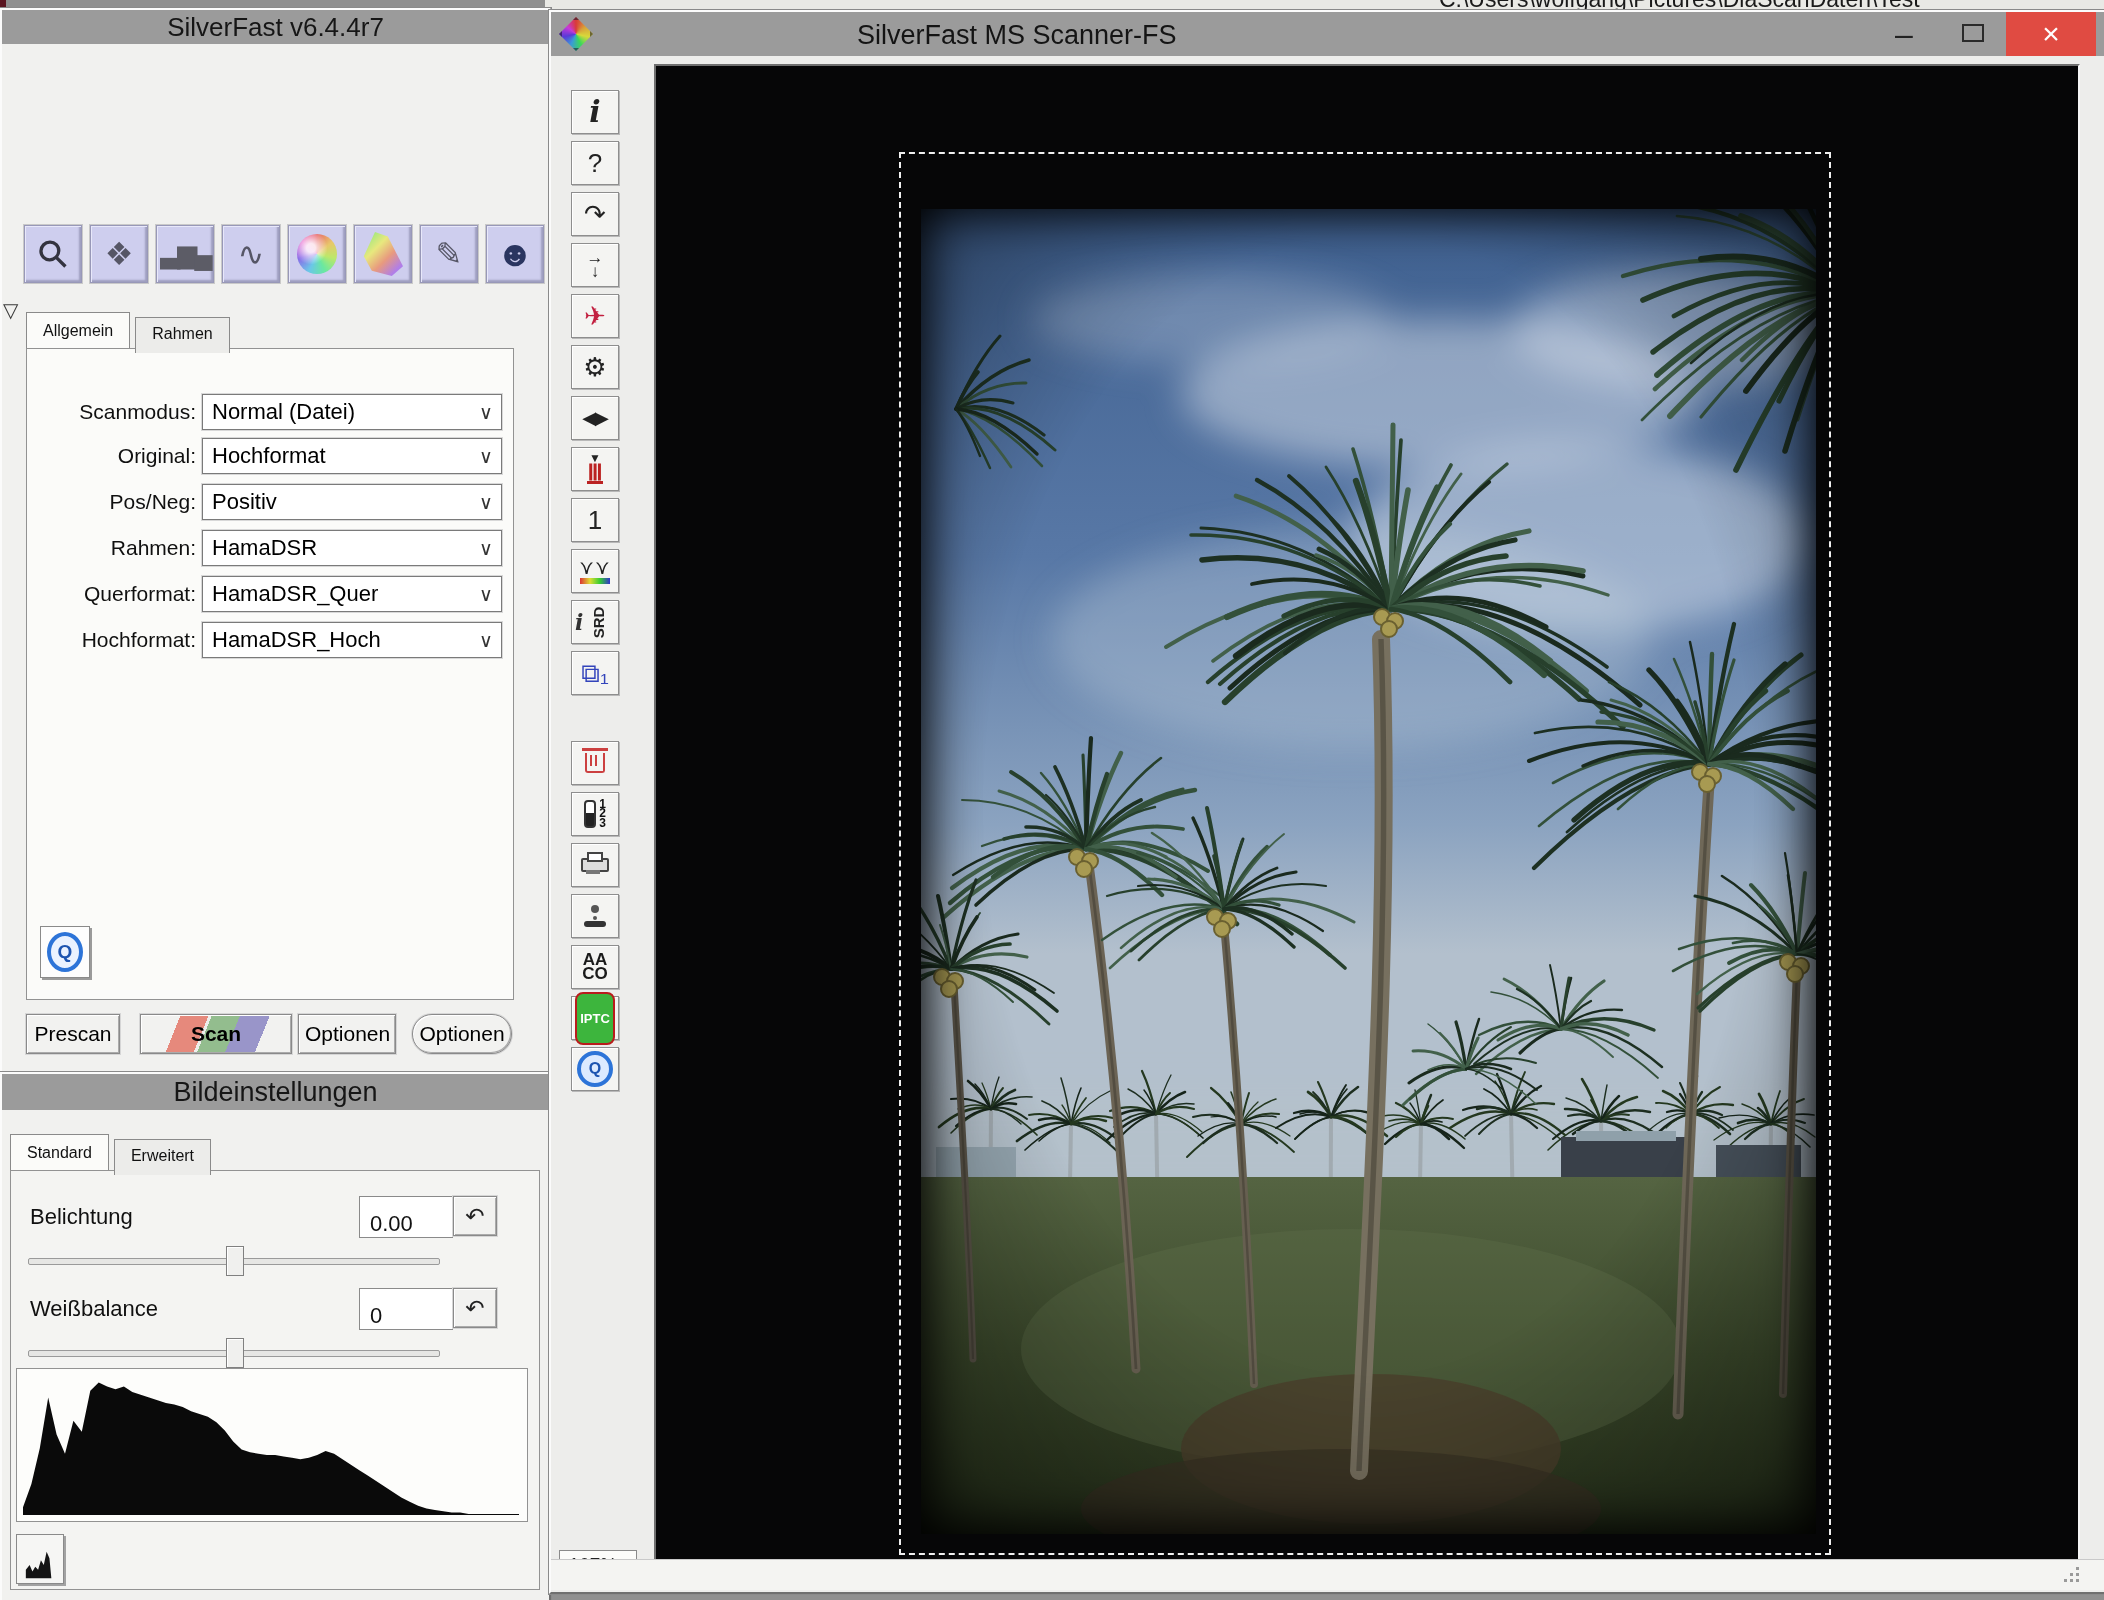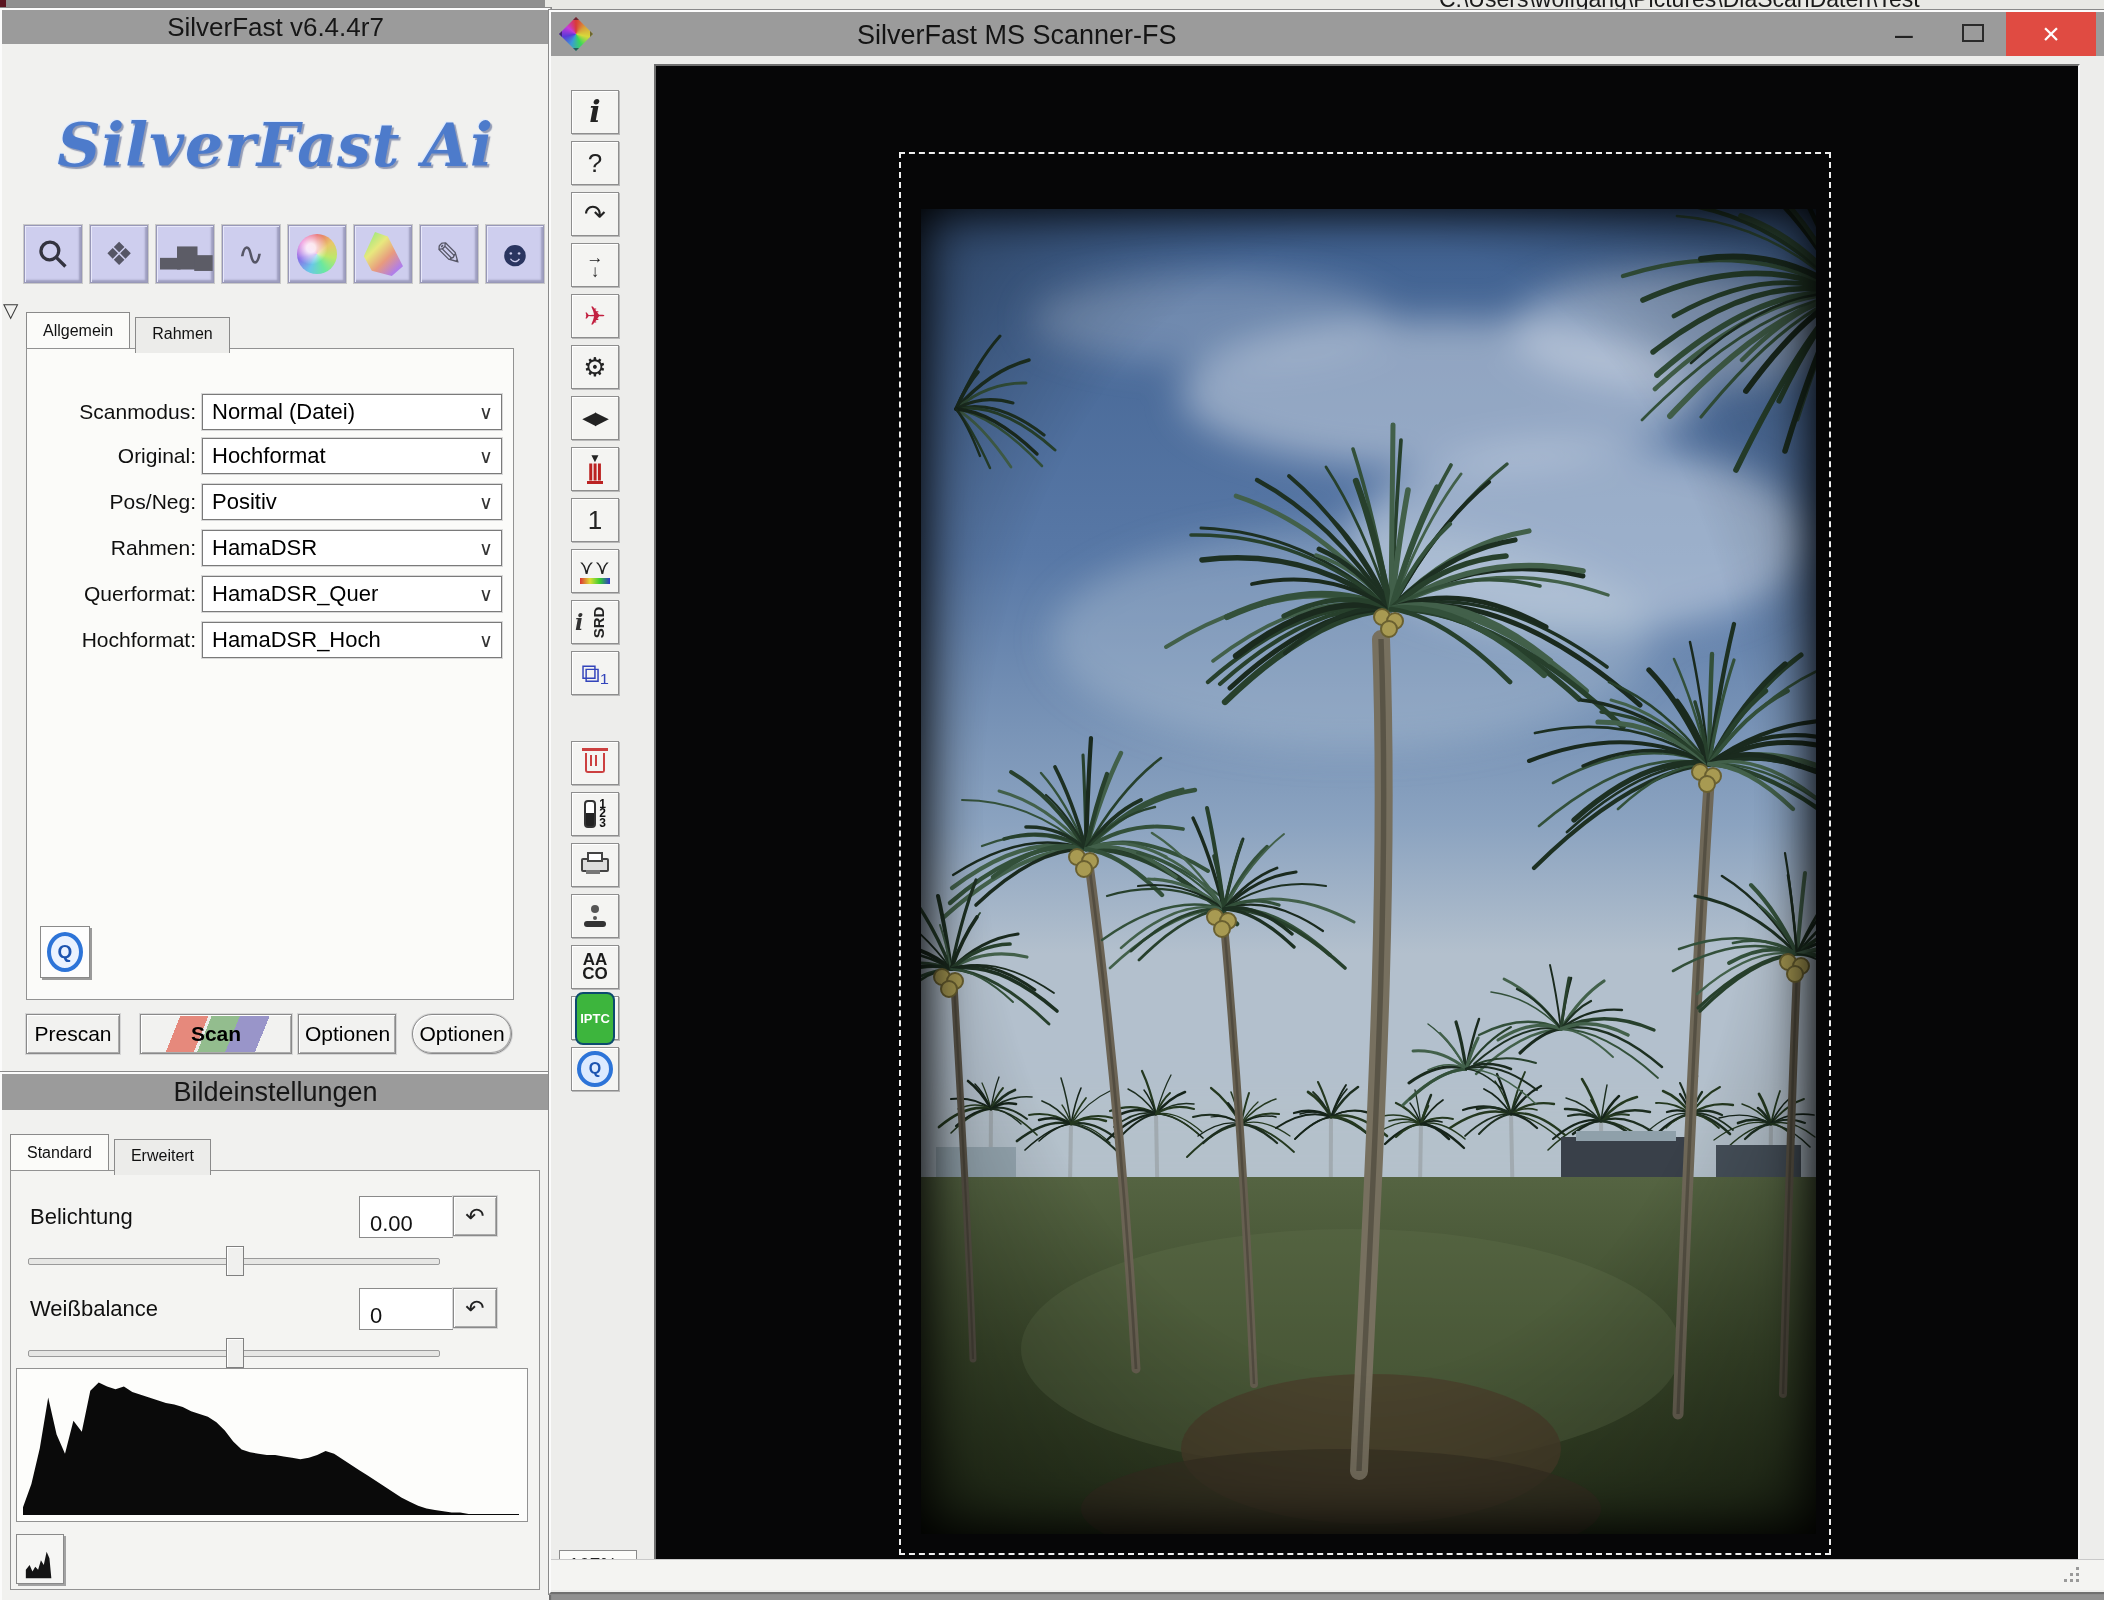--- a/index.html
+++ b/index.html
@@ -115,21 +115,21 @@
   .dens{display:flex;flex-direction:column;align-items:center;line-height:.8;}
   .dens .f{font-size:12px;color:#222;}
   .dens .b{font-size:22px;font-weight:bold;color:#bb2222;border-bottom:3px solid #bb2222;}
   .midpip{display:flex;flex-direction:column;align-items:center;}
   .midpip .y{font-size:20px;color:#222;letter-spacing:1px;line-height:.9;}
   .midpip .bar{width:30px;height:6px;margin-top:2px;
                background:linear-gradient(90deg,#d33,#dd3,#3c3,#33c);}
   .srdwrap{display:flex;align-items:center;}
   .srdwrap .i-sl{font-family:"DejaVu Serif",serif;font-style:italic;font-weight:bold;font-size:22px;color:#333;}
   .srdwrap .srd{transform:rotate(-90deg);font-size:15px;font-weight:bold;color:#222;letter-spacing:0;}
-  .iptc{background:#3db53d;border:2px solid #0c4a6e;border-radius:8px;color:#fff;font-weight:bold;
+  .iptc{background:#3db53d;border:2px solid #b91c1c;border-radius:8px;color:#fff;font-weight:bold;
         font-size:13px;padding:17px 3px;}
   .qtmini{display:inline-flex;align-items:center;justify-content:center;width:28px;height:28px;border-radius:50%;
           border:4px solid #2d74d8;color:#1d54b0;font-weight:bold;font-size:16px;background:#dceaff;}
   .sh-trash{width:16px;height:18px;border:2px solid #cc4040;border-top:none;border-radius:0 0 3px 3px;position:relative;}
   .sh-trash::before{content:"";position:absolute;left:-5px;right:-5px;top:-5px;height:3px;background:#cc4040;}
   .sh-trash::after{content:"";position:absolute;left:3px;top:2px;width:2px;height:11px;background:#cc4040;
                    box-shadow:5px 0 #cc4040;}
   .sh-printer{width:24px;height:10px;border:2px solid #444;border-radius:2px;position:relative;background:#ddd;}
   .sh-printer::before{content:"";position:absolute;left:4px;top:-8px;width:12px;height:6px;border:2px solid #444;background:#fff;}
   .sh-printer::after{content:"";position:absolute;left:3px;top:10px;width:14px;height:4px;background:#777;}
@@ -166,21 +166,20 @@
   <div class="corner-chip"></div>
 
   <div class="bg-strip">
     <span>*C:\Users\wolfgang\Pictures\DiaScanDaten\Test</span>
   </div>
 
   <section class="win" id="main-window">
     <div class="titlebar">
       <span>SilverFast v6.4.4r7</span>
     </div>
-    <div class="logo">SilverFast Ai</div>
     <div id="main-toolbar">
         <button class="mtool">
           <span class="mglyph rot45">⚲</span>
         </button>
         <button class="mtool">
           <span class="mglyph">❖</span>
         </button>
         <button class="mtool">
           <span class="mglyph blocks">▃▆▄</span>
         </button>

